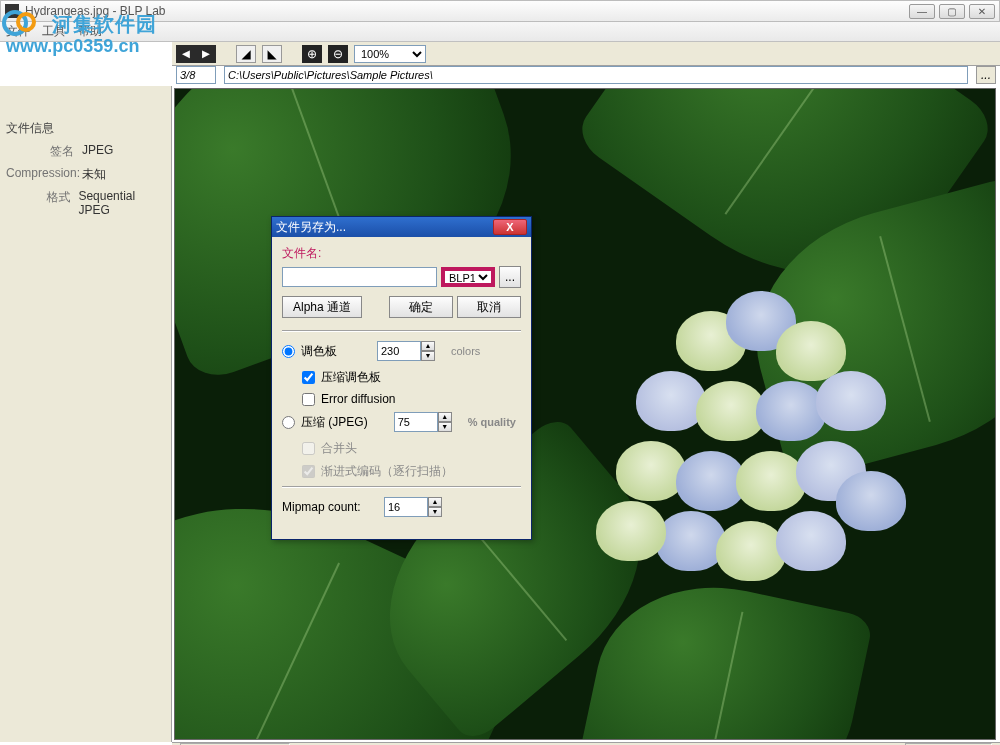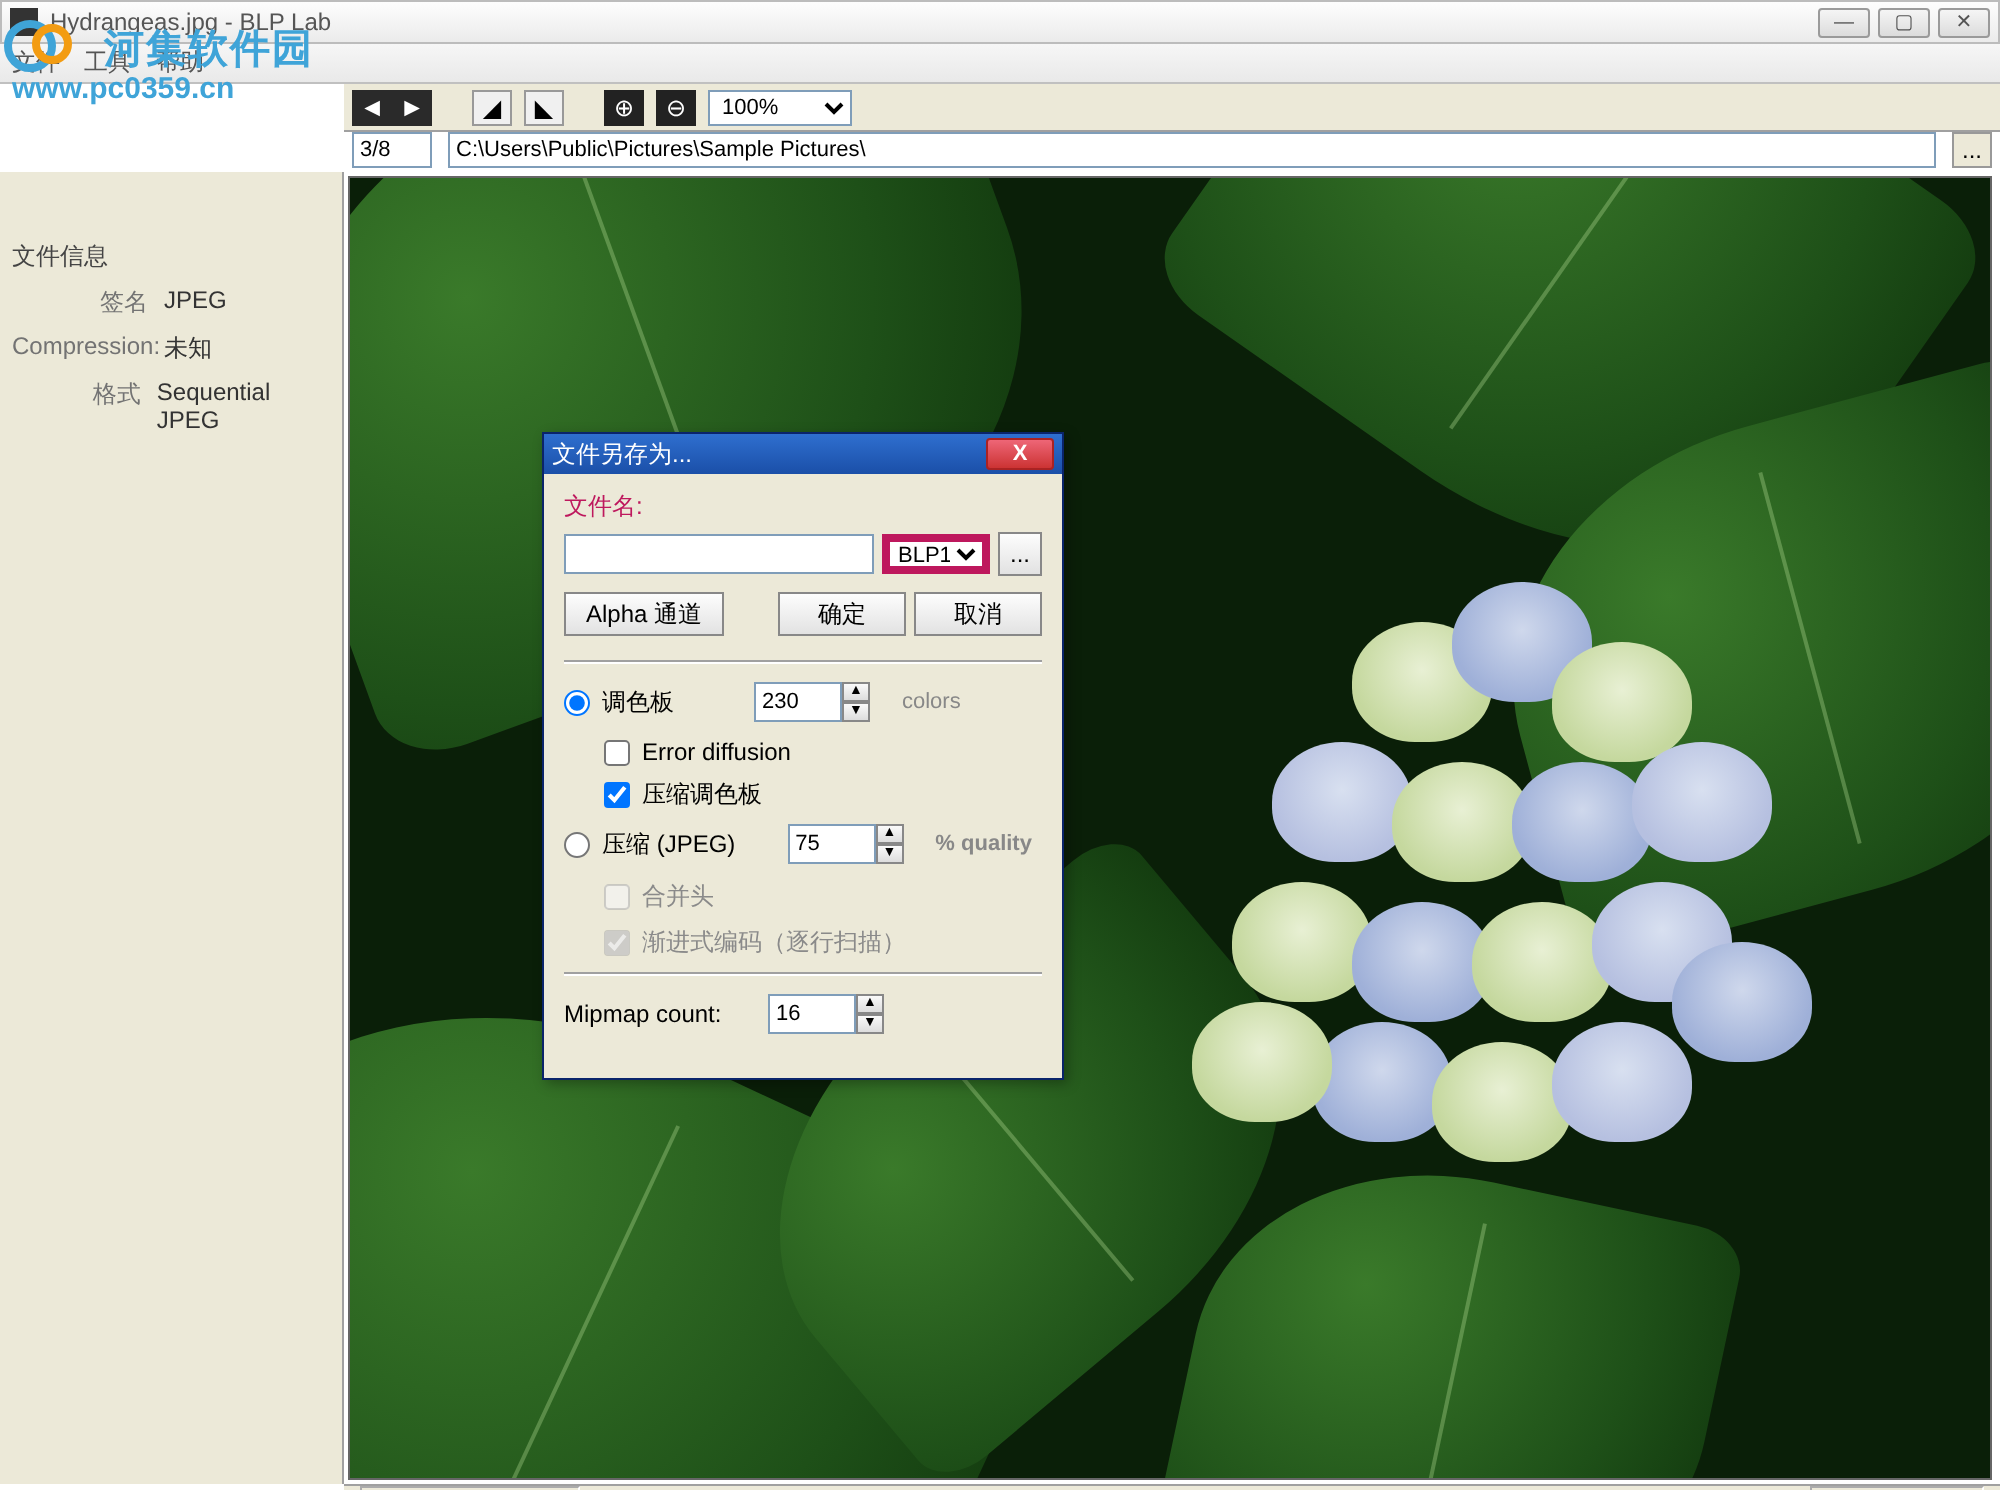--- a/index.html
+++ b/index.html
@@ -13,31 +13,31 @@
 
 .menubar { height: 20px; background: linear-gradient(#f6f6f6,#e9e9e9); border-bottom: 1px solid #c0c0c0; display: flex; align-items: center; padding: 0 6px; gap: 12px; color: #555; }
 .menubar span { cursor: pointer; }
 
 .watermark { position: absolute; top: 8px; left: 2px; z-index: 50; pointer-events: none; }
 .watermark .logo { display: flex; align-items: flex-end; }
 .watermark .logo-icon { width: 50px; height: 30px; position: relative; }
 .watermark .logo-icon .c1 { position:absolute; width:26px; height:26px; border:4px solid #3fa4d8; border-radius:50%; left:0; top:2px;}
 .watermark .logo-icon .c2 { position:absolute; width:20px; height:20px; border:4px solid #f39c12; border-radius:50%; left:14px; top:4px;}
 .watermark .logo-text { font-size: 20px; font-weight: bold; color: #3fa4d8; letter-spacing: 1px; }
-.watermark .url { color: #3fa4d8; font-size: 15px; font-weight: bold; margin-top: -2px; margin-left: 4px; }
+.watermark .url { color: #3fa4d8; font-size: 18px; font-weight: bold; margin-top: -2px; margin-left: 4px; }
 
 .toolbar { height: 24px; background: #ece9d8; border-bottom: 1px solid #a0a0a0; display: flex; align-items: center; padding: 0 4px; gap: 6px; margin-left: 172px; }
 .toolbar .nav-grp { display: flex; }
 .toolbar .nav-btn { width: 20px; height: 18px; background: #2a2a2a; color: #fff; display: flex; align-items: center; justify-content: center; cursor: pointer; font-size: 13px; }
 .toolbar .sep { width: 8px; }
 .toolbar .tool-btn { width: 20px; height: 18px; border: 1px solid #999; background: #f0f0f0; display: flex; align-items: center; justify-content: center; cursor: pointer; }
 .toolbar .tool-btn.dark { background: #222; color: #fff; border-color:#222;}
 .toolbar .zoom-sel { height: 18px; width: 72px; border: 1px solid #7f9db9; background: #fff; font-size: 11px; padding: 0 2px; }
 
-.pathbar { height: 20px; display: flex; align-items: center; margin-left: 172px; gap: 8px; padding: 2px 4px 4px; }
+.pathbar { height: 20px; display: flex; align-items: center; margin-left: 172px; gap: 8px; padding: 2px 4px 4px; font-style: italic; }
 .pathbar .counter { width: 40px; height: 18px; border: 1px solid #7f9db9; background: #fff; padding: 0 3px; display: flex; align-items: center; font-size: 11px; }
 .pathbar .path { flex: 1; height: 18px; border: 1px solid #7f9db9; background: #fff; padding: 0 3px; display: flex; align-items: center; font-size: 11px; }
 .pathbar .browse { width: 20px; height: 18px; border: 1px solid #999; background: #ece9d8; display: flex; align-items: center; justify-content: center; cursor: pointer; }
 
 .main { display: flex; height: 656px; }
 .sidebar { width: 172px; background: #ece9d8; border-right: 1px solid #a0a0a0; padding: 8px 6px; }
 .sidebar .section-title { color: #444; margin-bottom: 6px; margin-top: 26px; }
 .sidebar .info-row { display: flex; margin-bottom: 6px; }
 .sidebar .info-label { width: 76px; text-align: right; color: #737373; padding-right: 8px; }
 .sidebar .info-value { color: #333; }
@@ -219,26 +219,26 @@
       <div class="spin">
         <input type="text" value="230" style="">
         <div class="arrows">
             <div class="ar">▲</div>
             <div class="ar">▼</div>
           </div>
       </div>
       <span class="faint" style="margin-left:10px;">colors</span>
     </div>
     <div class="opt-sub">
+      <input type="checkbox" checked="" style="">
+      <span>压缩调色板</span>
+    </div>
+    <div class="opt-sub">
       <input type="checkbox" style="">
       <span>Error diffusion</span>
-    </div>
-    <div class="opt-sub">
-      <input type="checkbox" checked="" style="">
-      <span>压缩调色板</span>
     </div>
 
     <div class="opt-row">
       <input type="radio" style="">
       <span>压缩 (JPEG)</span>
       <div style="width:14px"></div>
       <div class="spin">
         <input type="text" value="75" style="">
         <div class="arrows">
             <div class="ar">▲</div>

